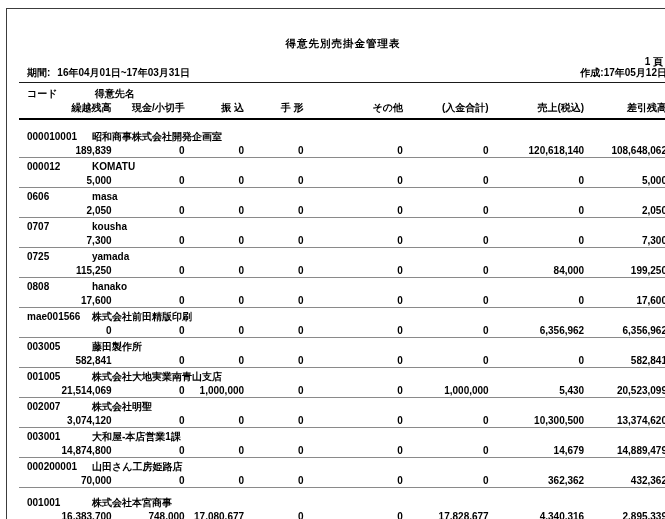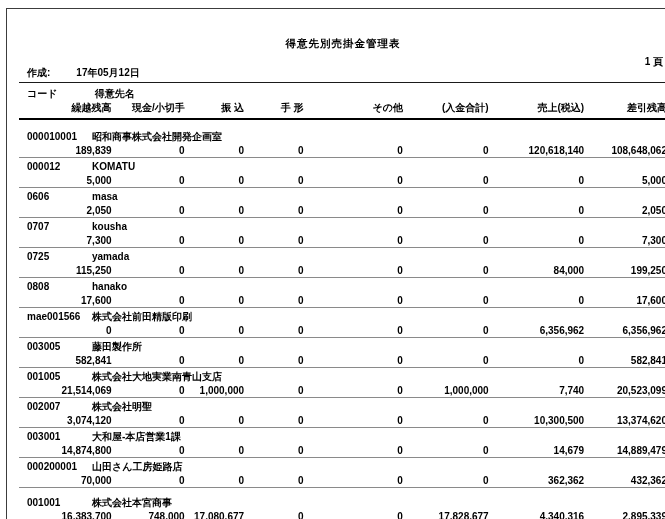--- a/index.html
+++ b/index.html
@@ -19,21 +19,21 @@
   }
   .title{margin-top:28px;height:12px;line-height:12px;text-align:center;font-size:10.5px;letter-spacing:1px;}
   .page-num{margin-top:7px;height:11px;line-height:11px;text-align:right;padding-right:4px;}
   .meta-row{
     display:flex;justify-content:space-between;align-items:flex-end;
     height:12px;line-height:12px;padding:0 0 3px 8px;
     border-bottom:1.5px solid #1a1a1a;
   }
   .meta-left,.meta-right{display:flex;}
   .meta-left .lbl{margin-right:7px;}
-  .meta-right .lbl{margin-right:26px;}
+  .meta-right .lbl{}
   .header-row1{margin-top:5px;height:11px;line-height:11px;padding-left:8px;}
   .header-row1 .code-h{display:inline-block;min-width:65px;}
   .header-row2{margin-top:3px;height:11px;line-height:11px;display:flex;}
   .thick-line{margin-top:5px;height:0;border-bottom:2.5px solid #000;}
   .rows{margin-top:8px;}
   .row-block{height:29px;border-bottom:1px solid #8a8a8a;overflow:visible;}
   .row-block:last-child{margin-top:6px;border-bottom:none;}
   .name-line{height:13px;line-height:14px;padding:2px 0 0 8px;white-space:nowrap;}
   .name-line .code{display:inline-block;min-width:65px;}
   .num-line{height:14px;line-height:15px;display:flex;}
@@ -44,20 +44,24 @@
 </head>
 <body>
 
 <div class="page">
 
   <div class="title">得意先別売掛金管理表</div>
 
   <div class="page-num">1 頁</div>
 
   <div class="meta-row">
+    <div class="meta-left">
+      <span class="lbl">期間:</span>
+      <span>16年04月01日~17年03月31日</span>
+    </div>
     <div class="meta-right">
       <span class="lbl">作成:</span>
       <span>17年05月12日</span>
     </div>
   </div>
 
   <div class="header-row1">
     <span class="code-h">コード</span>
     <span>得意先名</span>
   </div>
@@ -182,21 +186,21 @@
       </div>
       <div class="row-block">
         <div class="name-line"><span class="code">001005</span><span>株式会社大地実業南青山支店</span></div>
         <div class="num-line">
           <span class="cell c0">21,514,069</span>
           <span class="cell c1">0</span>
           <span class="cell c2">1,000,000</span>
           <span class="cell c3">0</span>
           <span class="cell c4">0</span>
           <span class="cell c5">1,000,000</span>
-          <span class="cell c6">7,740</span>
+          <span class="cell c6">5,430</span>
           <span class="cell c7">20,523,099</span>
         </div>
       </div>
       <div class="row-block">
         <div class="name-line"><span class="code">002007</span><span>株式会社明聖</span></div>
         <div class="num-line">
           <span class="cell c0">3,074,120</span>
           <span class="cell c1">0</span>
           <span class="cell c2">0</span>
           <span class="cell c3">0</span>

